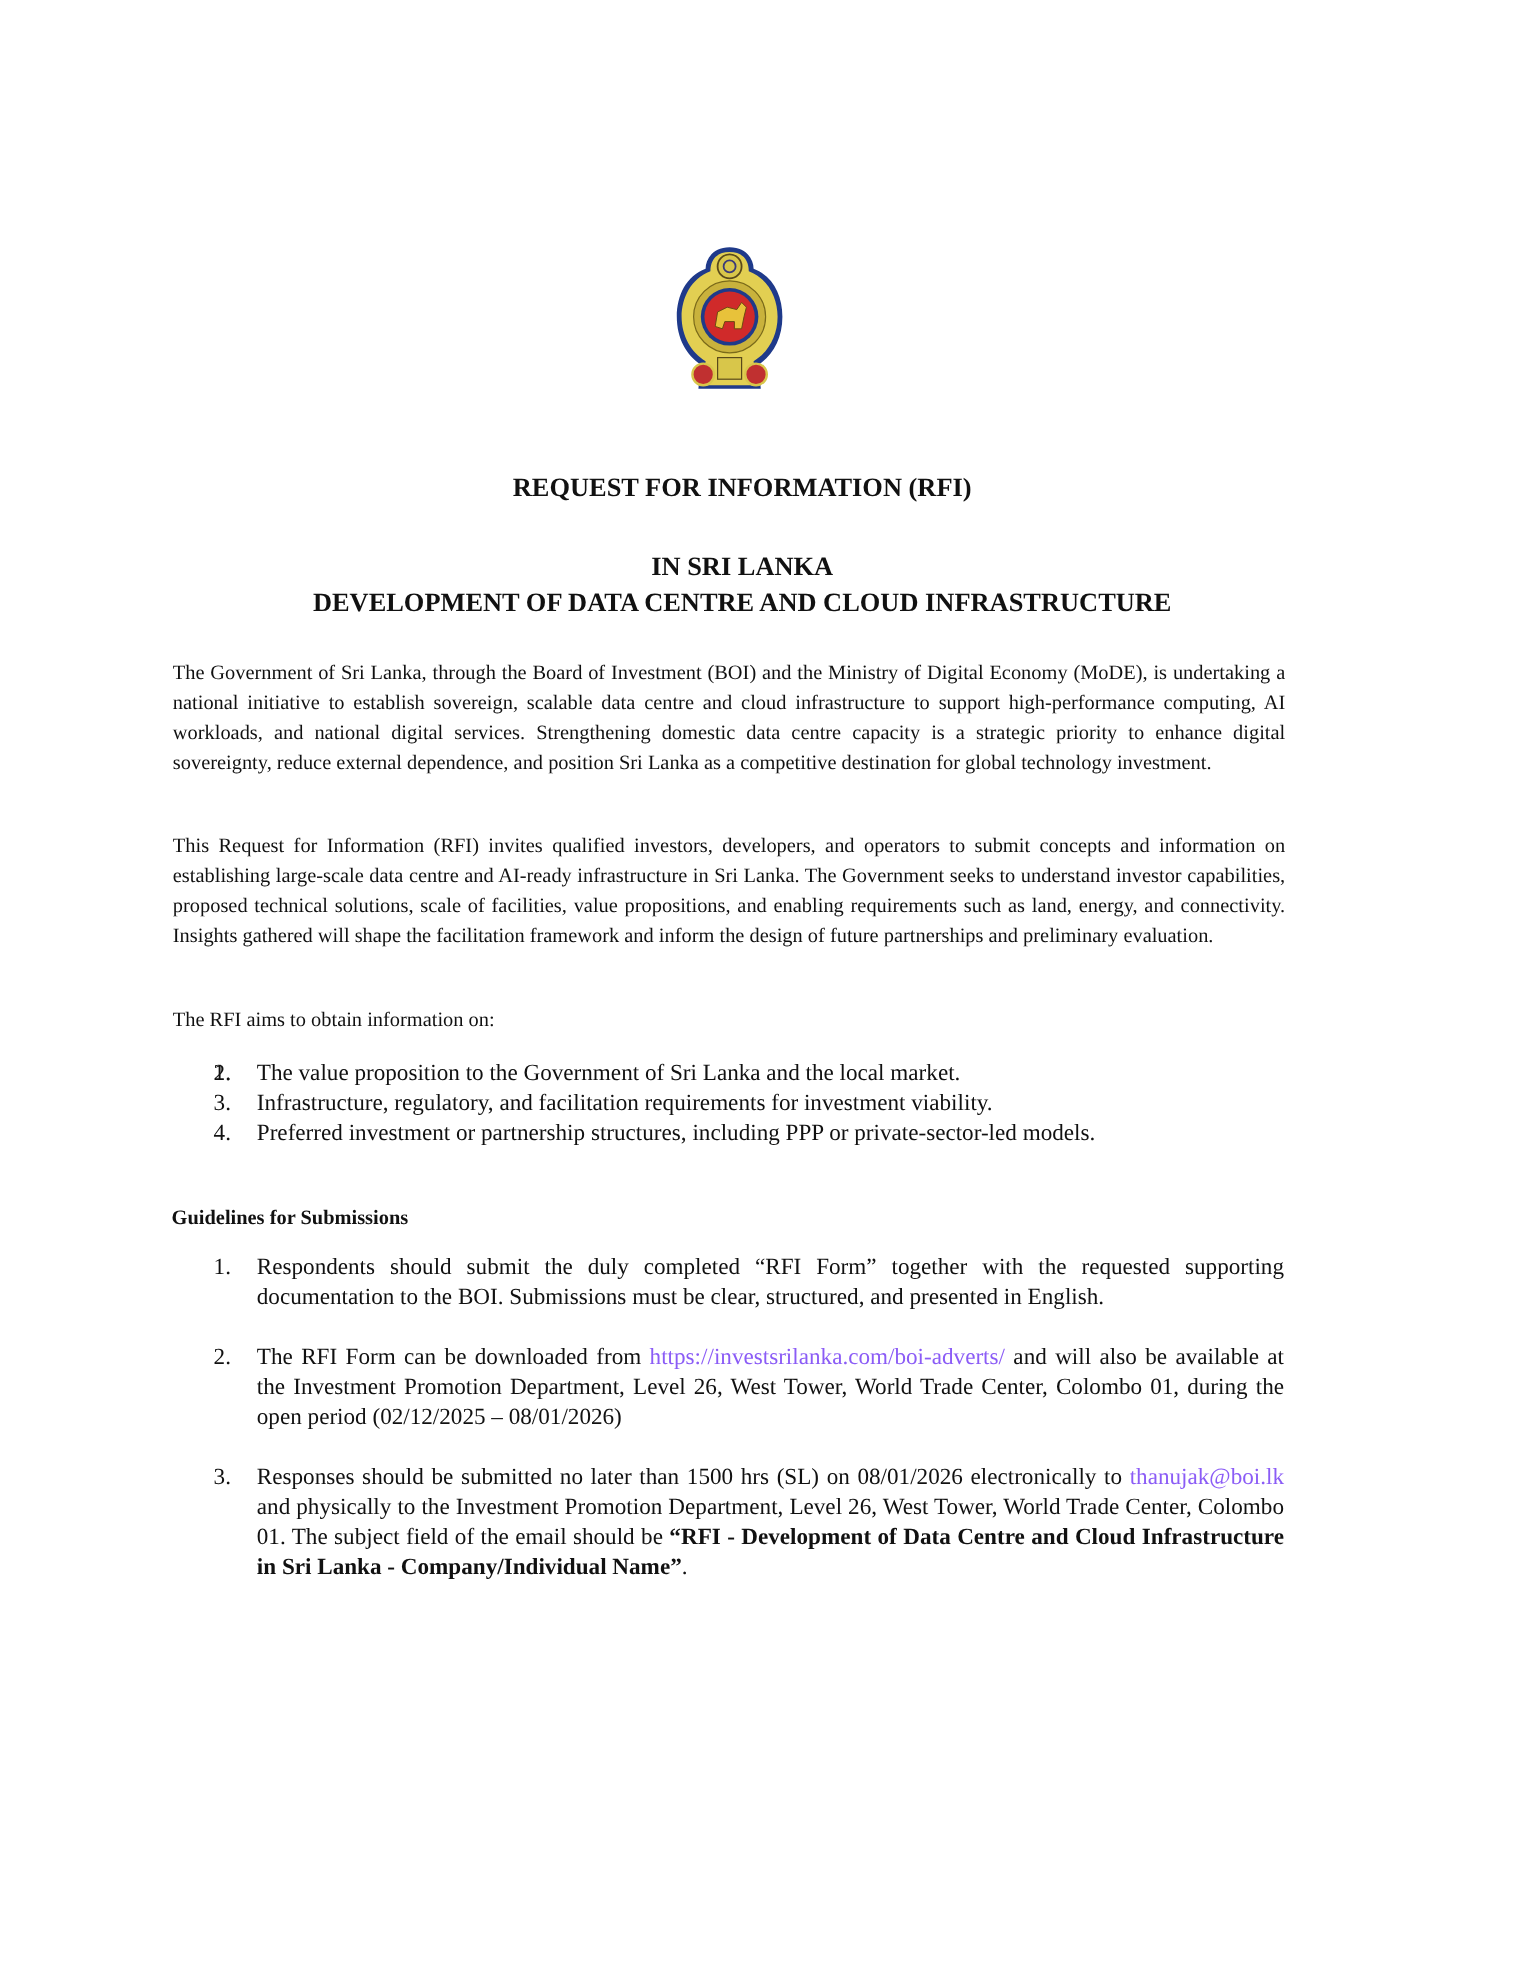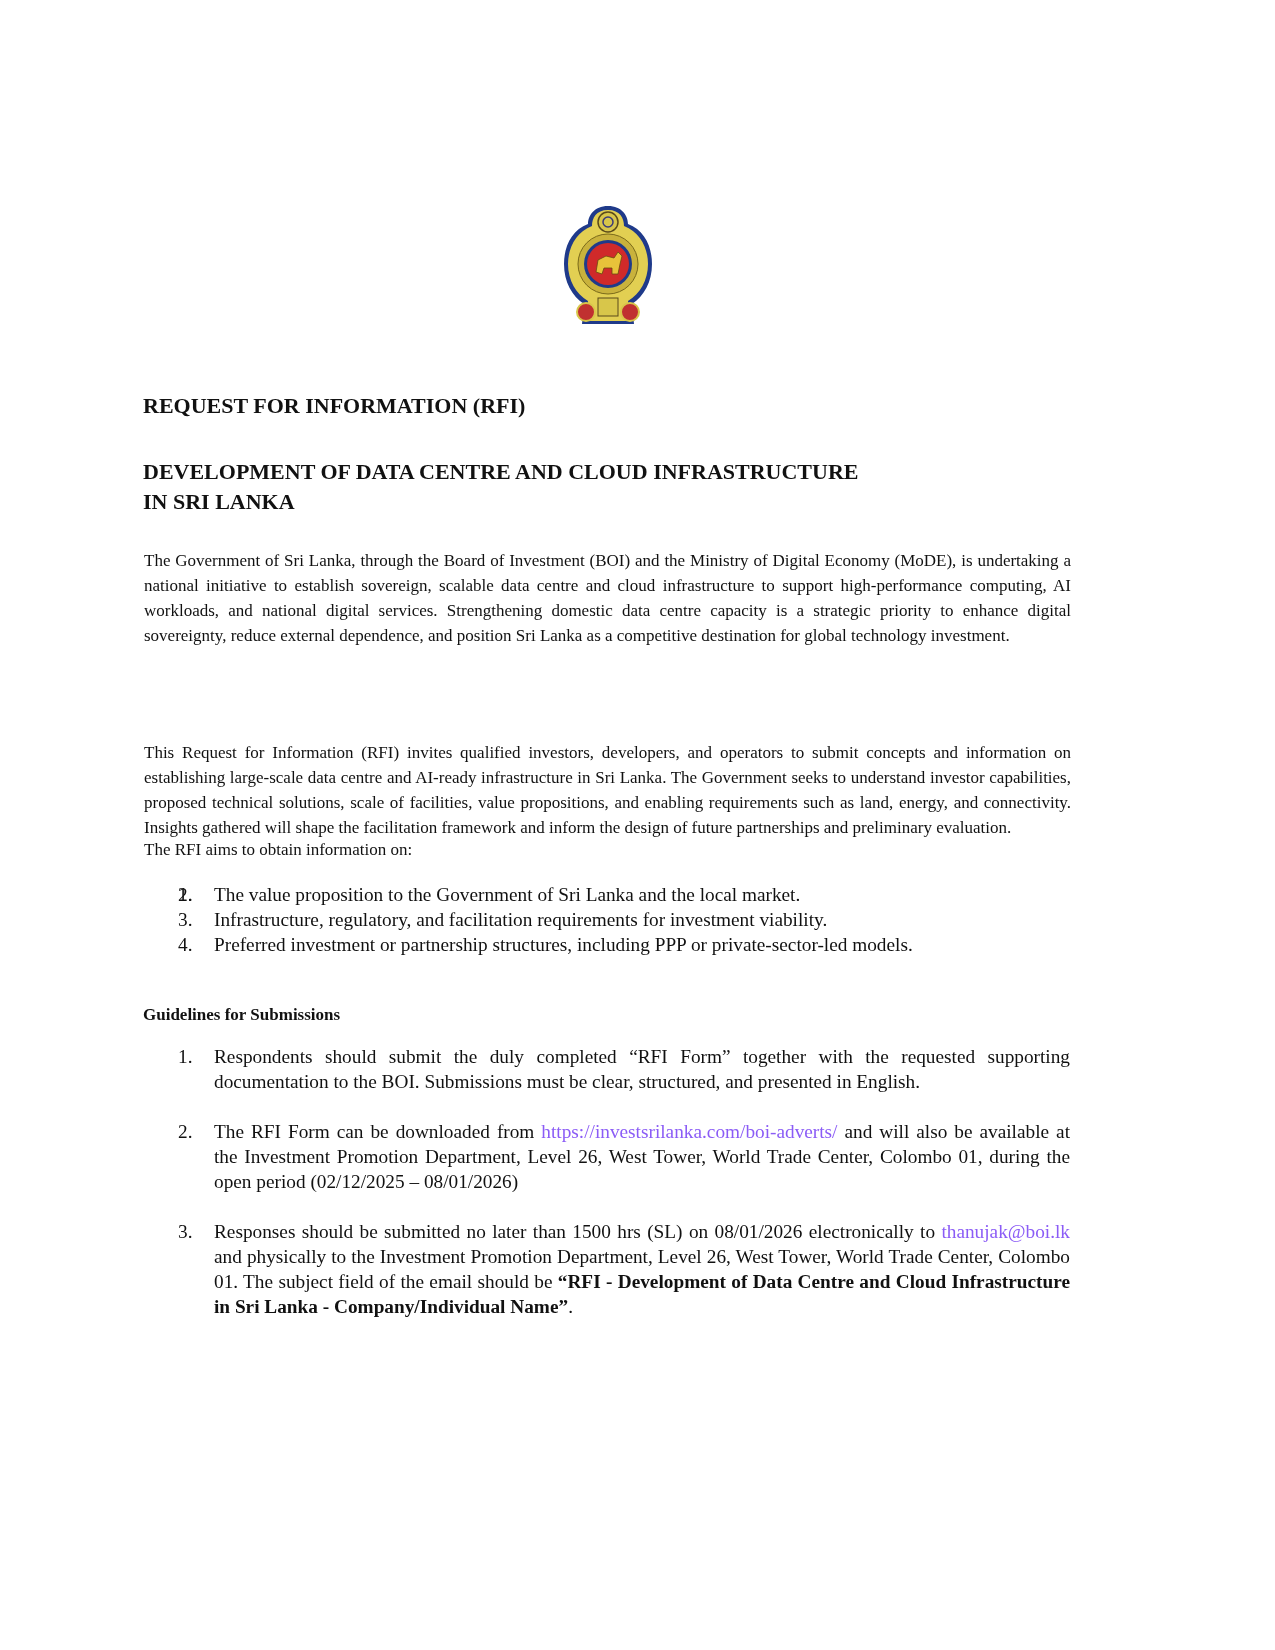--- a/index.html
+++ b/index.html
@@ -3,31 +3,31 @@
 <meta charset="utf-8">
 <style>
   html, body { margin: 0; padding: 0; background: #ffffff; }
   body {
     width: 1275px; height: 1650px; position: relative; overflow: hidden;
     font-family: "Liberation Serif", "DejaVu Serif", serif; color: #111111;
   }
   .page { position: absolute; left: 143px; top: 0; width: 927px; }
   .emblem { position: absolute; left: 419px; top: 202px; width: 92px; height: 126px; }
   .title {
-    position: absolute; left: 0; width: 927px; text-align: left;
+    position: absolute; left: 12px; width: 927px; text-align: center;
     font-weight: bold; font-size: 22px; line-height: 30px; letter-spacing: 0px;
   }
   .t1 { top: 391px; }
   .t2 { top: 457px; }
   .para {
     position: absolute; left: 1px; width: 927px; font-size: 17px; line-height: 25px;
     text-align: justify; text-align-last: left; margin: 0;
   }
   .p1 { top: 548px; }
-  .p2 { top: 692px; margin-top: 48px; }
+  .p2 { top: 692px; }
   .p3 { top: 837px; }
   .list { position: absolute; left: 0; width: 927px; margin: 0; padding: 0; list-style: none; }
   .list li { position: relative; padding-left: 71px; font-size: 19.3px; line-height: 25px; text-align: justify; }
   .list li .num { position: absolute; left: 35px; top: 0; }
   .l1 { top: 882px; }
   .heading { position: absolute; left: 0; top: 1002px; font-weight: bold; font-size: 17px; line-height: 25px; }
   .l2 { top: 1044px; }
   .l2 li { margin-bottom: 25px; }
   .link { color: #8b5cf6; text-decoration: none; }
   b { font-weight: bold; }
@@ -45,22 +45,22 @@
     <circle cx="46" cy="62" r="24" fill="#1f3a8a"></circle>
     <circle cx="46" cy="62" r="21" fill="#d02a2a"></circle>
     <path d="M34 70 L36 58 L44 54 L52 56 L56 50 L60 54 L58 62 L56 72 L50 72 L50 66 L42 66 L40 72 Z" fill="#e8c23a" stroke="#6a4a10" stroke-width="0.8"></path>
     <circle cx="24" cy="110" r="9" fill="#c03030" stroke="#d8c64a" stroke-width="2"></circle>
     <circle cx="68" cy="110" r="9" fill="#c03030" stroke="#d8c64a" stroke-width="2"></circle>
     <rect x="36" y="96" width="20" height="18" fill="#d8c64a" stroke="#5a4a1a" stroke-width="1"></rect>
   </svg>
 
   <div class="title t1">REQUEST FOR INFORMATION (RFI)</div>
   <div class="title t2">
+    <div>IN SRI LANKA</div>
     <div>DEVELOPMENT OF DATA CENTRE AND CLOUD INFRASTRUCTURE</div>
-    <div>IN SRI LANKA</div>
   </div>
 
   <p class="para p1">The Government of Sri Lanka, through the Board of Investment (BOI) and the Ministry of Digital Economy (MoDE), is undertaking a national initiative to establish sovereign, scalable data centre and cloud infrastructure to support high-performance computing, AI workloads, and national digital services. Strengthening domestic data centre capacity is a strategic priority to enhance digital sovereignty, reduce external dependence, and position Sri Lanka as a competitive destination for global technology investment.</p>
   <p class="para p2">This Request for Information (RFI) invites qualified investors, developers, and operators to submit concepts and information on establishing large-scale data centre and AI-ready infrastructure in Sri Lanka. The Government seeks to understand investor capabilities, proposed technical solutions, scale of facilities, value propositions, and enabling requirements such as land, energy, and connectivity. Insights gathered will shape the facilitation framework and inform the design of future partnerships and preliminary evaluation.</p>
   <p class="para p3">The RFI aims to obtain information on:</p>
 
   <ol class="list l1">
     <li><span class="num">1.</span></li>
     <li><span class="num">2.</span><span>The value proposition to the Government of Sri Lanka and the local market.</span></li>
     <li><span class="num">3.</span><span>Infrastructure, regulatory, and facilitation requirements for investment viability.</span></li>

